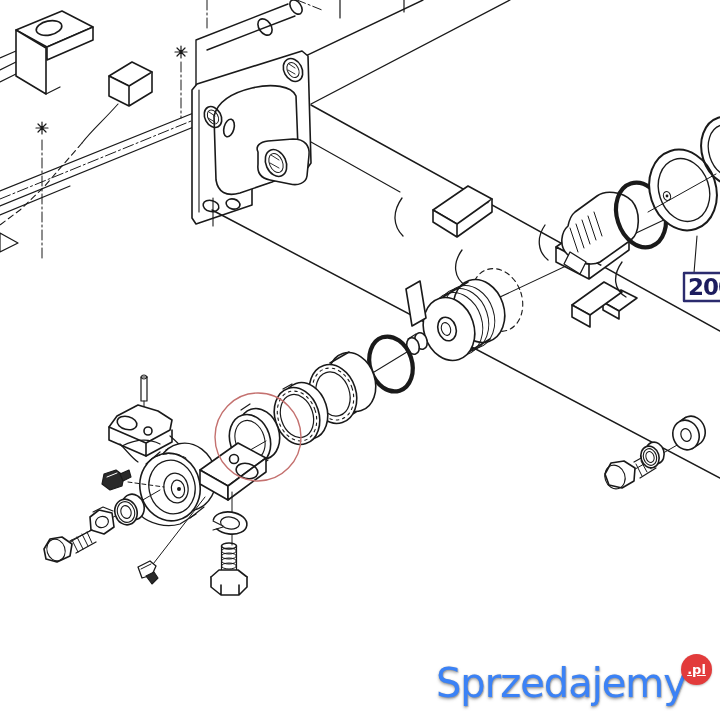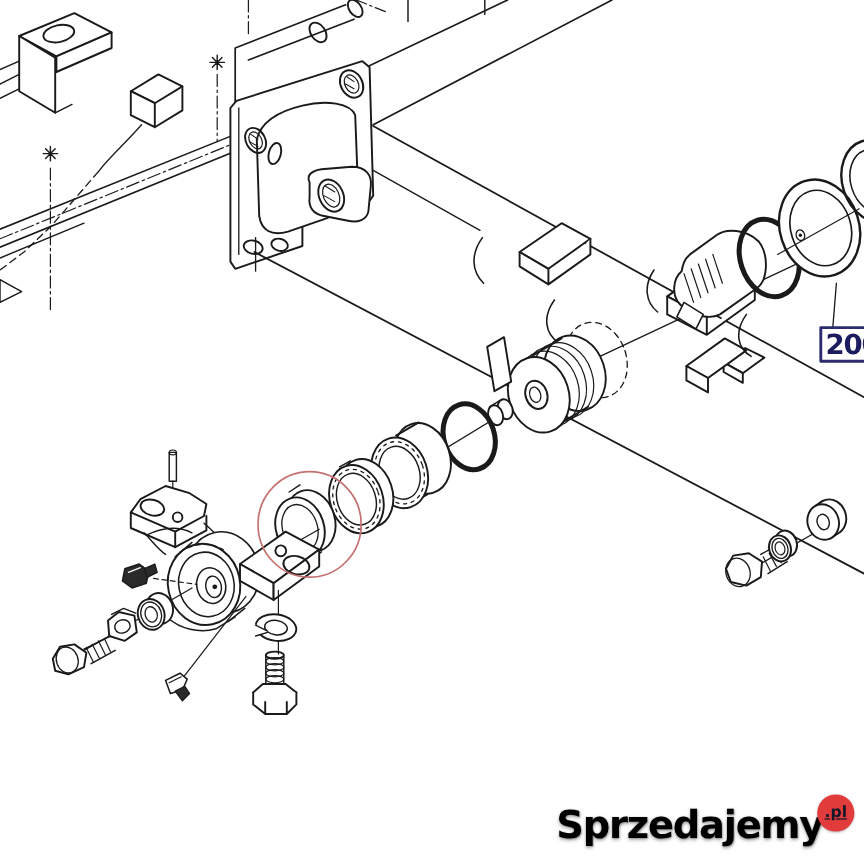--- a/index.html
+++ b/index.html
@@ -2,24 +2,24 @@
 <html><head>
 <meta charset="utf-8">
 <style>
   html,body{margin:0;padding:0;background:#ffffff;}
   #canvas{position:relative;width:720px;height:720px;background:#ffffff;overflow:hidden;
           font-family:"DejaVu Sans", sans-serif;}
   svg{position:absolute;top:0;left:0;}
   .callout-text{font-family:"DejaVu Sans", sans-serif;font-weight:bold;font-size:23px;fill:#1c1c5e;letter-spacing:-1px;}
   #watermark{position:absolute;right:8px;bottom:14px;display:flex;align-items:flex-start;pointer-events:none;}
   #watermark .wm-text{
-      font-size:32px;font-weight:700;letter-spacing:-1px;color:#000000;font-style:normal;
+      font-size:40px;font-weight:400;letter-spacing:-1px;color:#3b82f6;font-style:normal;
       text-shadow:0 2px 3px rgba(110,110,110,.55), 0 0 1px rgba(140,140,140,.6), 1px 1px 1px rgba(120,120,120,.35);}
   #watermark .wm-badge{
-      width:31px;height:31px;border-radius:50%;background:#e23b3b;color:#0f172a;
+      width:31px;height:31px;border-radius:50%;background:#e23b3b;color:#ffffff;
       display:flex;align-items:center;justify-content:center;
       font-size:13px;font-weight:bold;margin-left:-5px;margin-top:-6px;
       box-shadow:0 1px 2px rgba(0,0,0,.25);text-decoration:underline;}
 </style>
 </head>
 <body>
 
 <div id="canvas">
 
 <svg width="720" height="720" viewBox="0 0 720 720">

